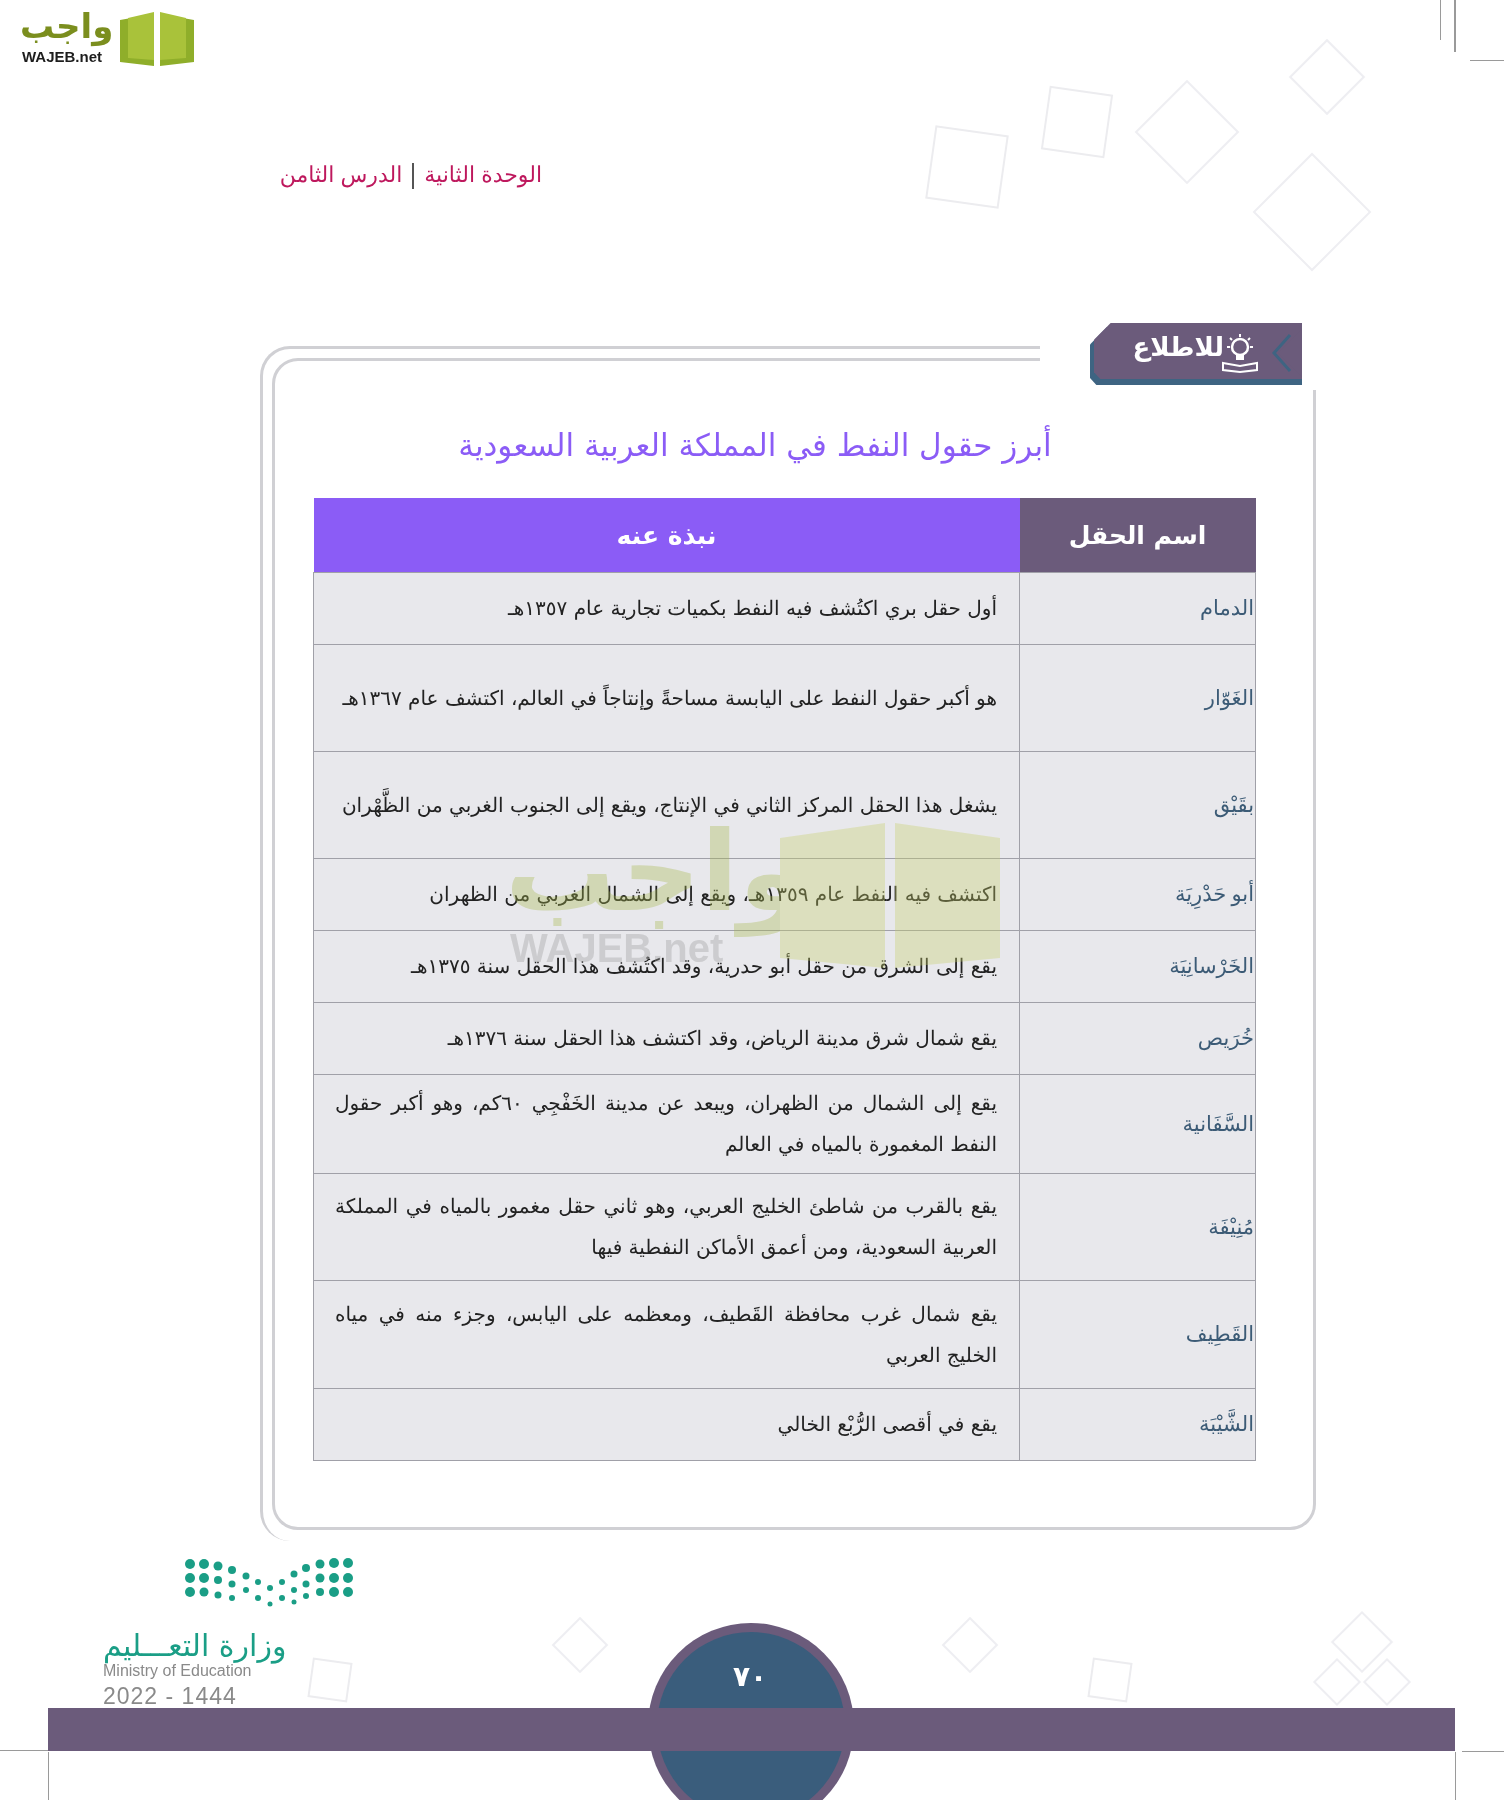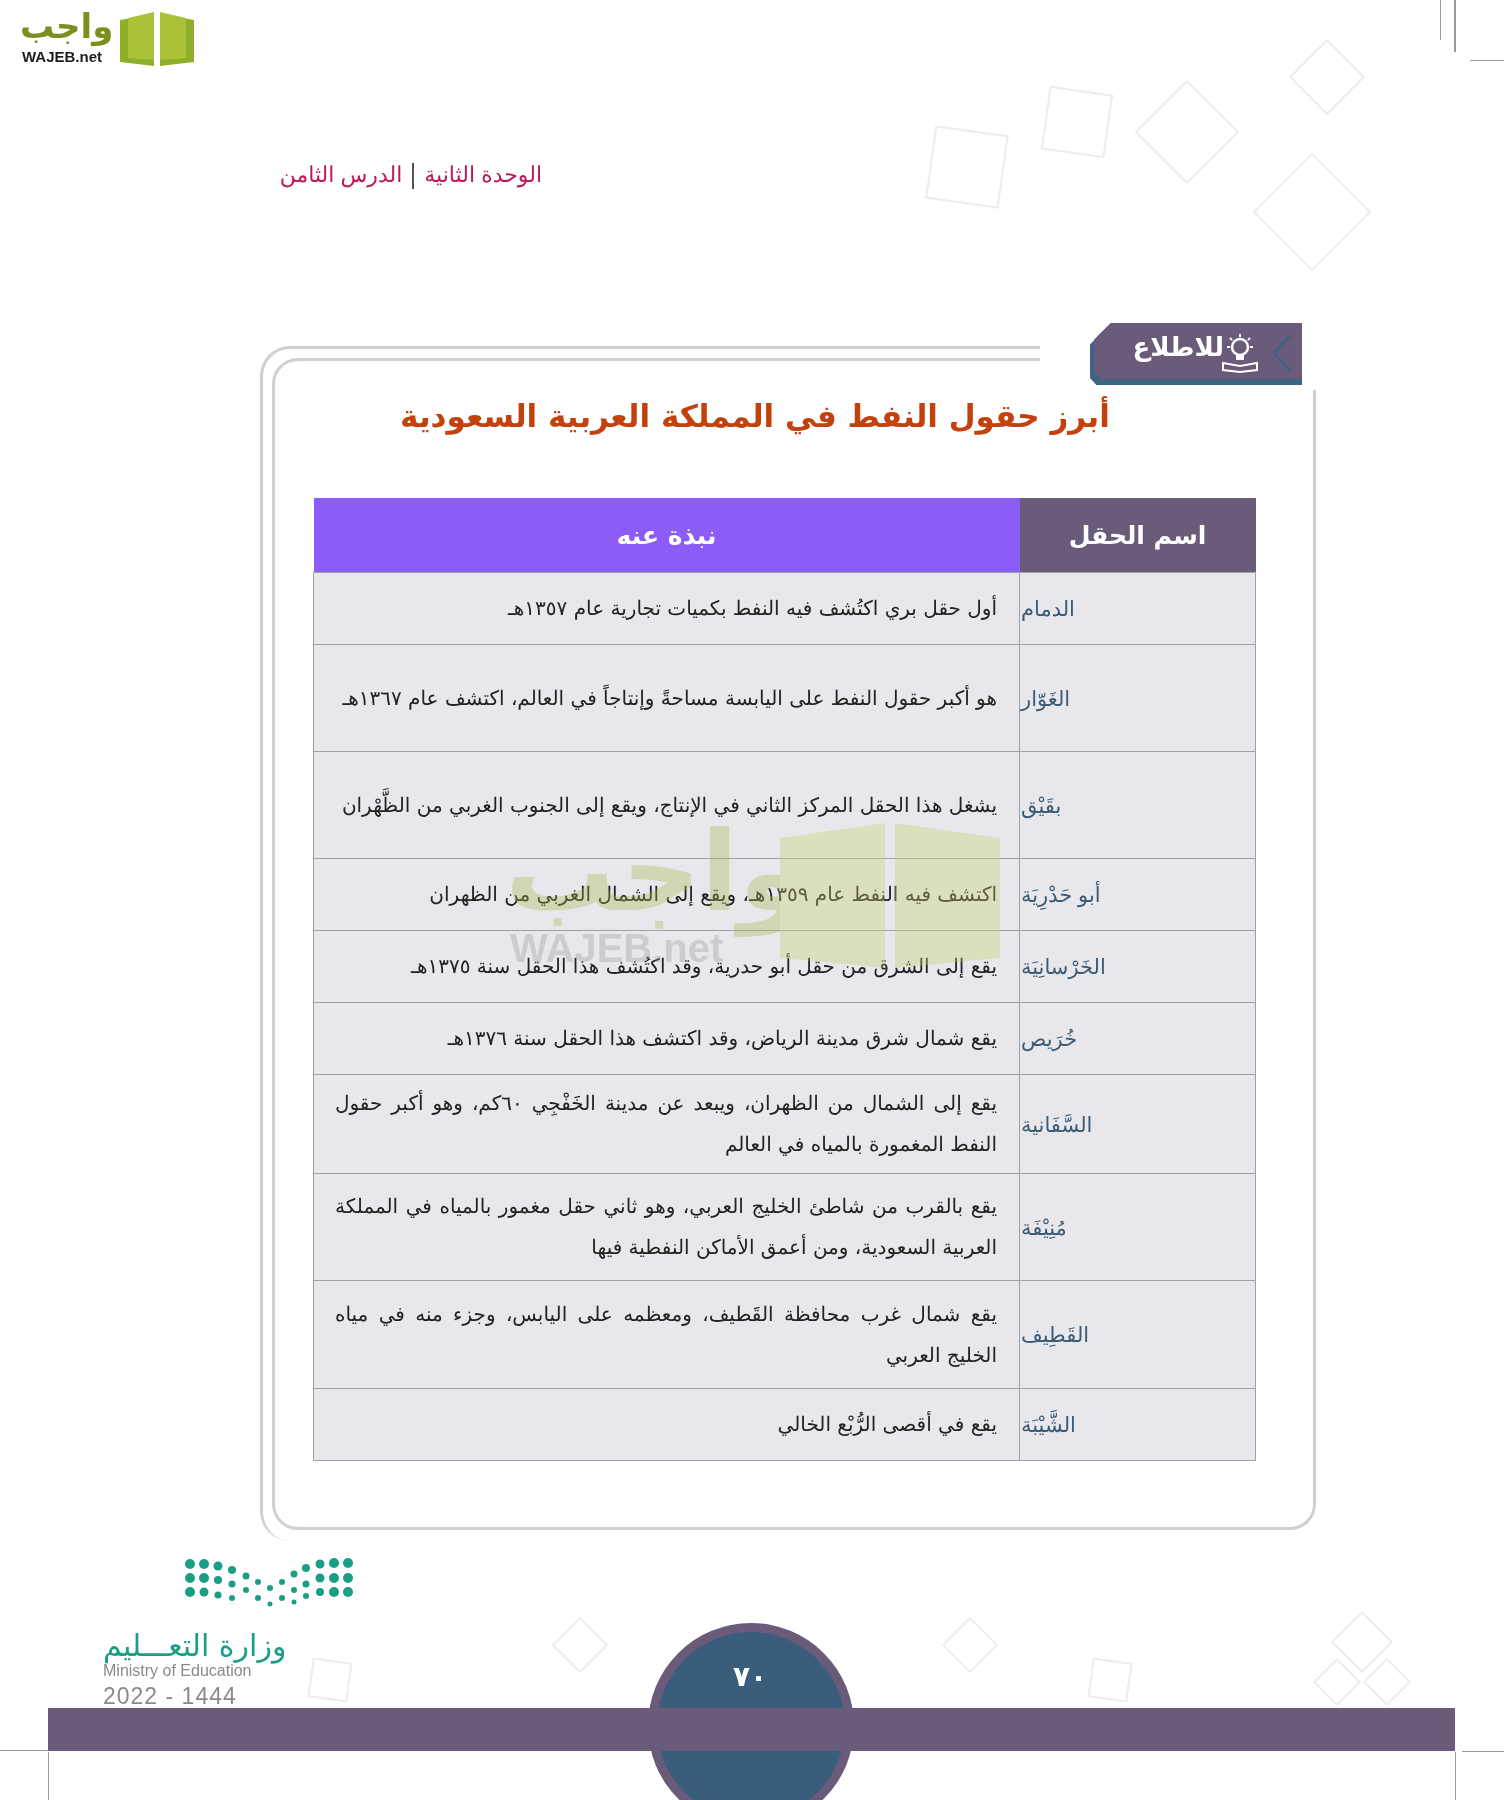--- a/index.html
+++ b/index.html
@@ -33,31 +33,31 @@
   
   .badge { left:1090px; top:323px; width:216px; height:78px; }
   .badge .shadow { position:absolute; left:0; top:4px; width:212px; height:58px; background:#3e6482;
                    clip-path:polygon(8% 0,100% 0,100% 100%,3% 100%,0 88%,0 30%); }
   .badge .body { position:absolute; left:4px; top:0; width:208px; height:56px; background:#6b5b7b;
                  clip-path:polygon(8% 0,100% 0,100% 100%,3% 100%,0 88%,0 30%); }
   .badge .arrow { position:absolute; left:182px; top:4px; width:32px; height:52px; }
   .badge .label { position:absolute; right:82px; top:9px; font-size:26px; font-weight:bold; color:#fff; direction:rtl; }
   .badge .bulb { position:absolute; left:130px; top:10px; width:40px; height:40px; }
 
-  .title { left:300px; width:910px; top:398px; text-align:center; font-size:31px; font-weight:bold; color:#c2410c;
+  .title { left:300px; width:910px; top:427px; text-align:center; font-size:31px; font-weight:normal; color:#8b5cf6;
            direction:rtl; }
 
   
   table.fields { position:absolute; left:313px; top:498px; width:943px; border-collapse:collapse; direction:rtl;
                  font-family:"DejaVu Serif", serif; }
   table.fields th { height:72px; color:#fff; font-size:25px; font-weight:bold; font-family:"DejaVu Sans", sans-serif; }
   table.fields th.name-h { background:#6b5b7b; width:234px; }
   table.fields th.desc-h { background:#8b5cf6; }
   table.fields td { background:#e8e8ec; border:1.5px solid #a0a0a8; font-size:20px; color:#222; line-height:41px; }
-  table.fields td.name { text-align:left; color:#3c5b76; font-size:21px; font-family:Liberation Sans, sans-serif; }
+  table.fields td.name { text-align:right; color:#3c5b76; font-size:21px; font-family:Liberation Serif, serif; }
   table.fields td.desc { padding:8px 22px 8px 21px; text-align:justify; }
 
   
   .ministry-dots { left:184px; top:1558px; width:170px; height:70px; }
   .ministry-ar { left:103px; top:1628px; font-size:30px; color:#1a9e86; direction:rtl; }
   .ministry-en { left:103px; top:1662px; font-size:16px; color:#8a8a8a; font-family:"Liberation Sans", sans-serif; }
   .ministry-yr { left:103px; top:1683px; font-size:23px; color:#8a8a8a; font-family:"Liberation Sans", sans-serif; letter-spacing:1px; }
 
   .bottom-bar { left:48px; top:1708px; width:1407px; height:43px; background:#6b5b7b; }
   .page-circle { left:648px; top:1623px; width:206px; height:206px; border-radius:50%; background:#6b5b7b; }

